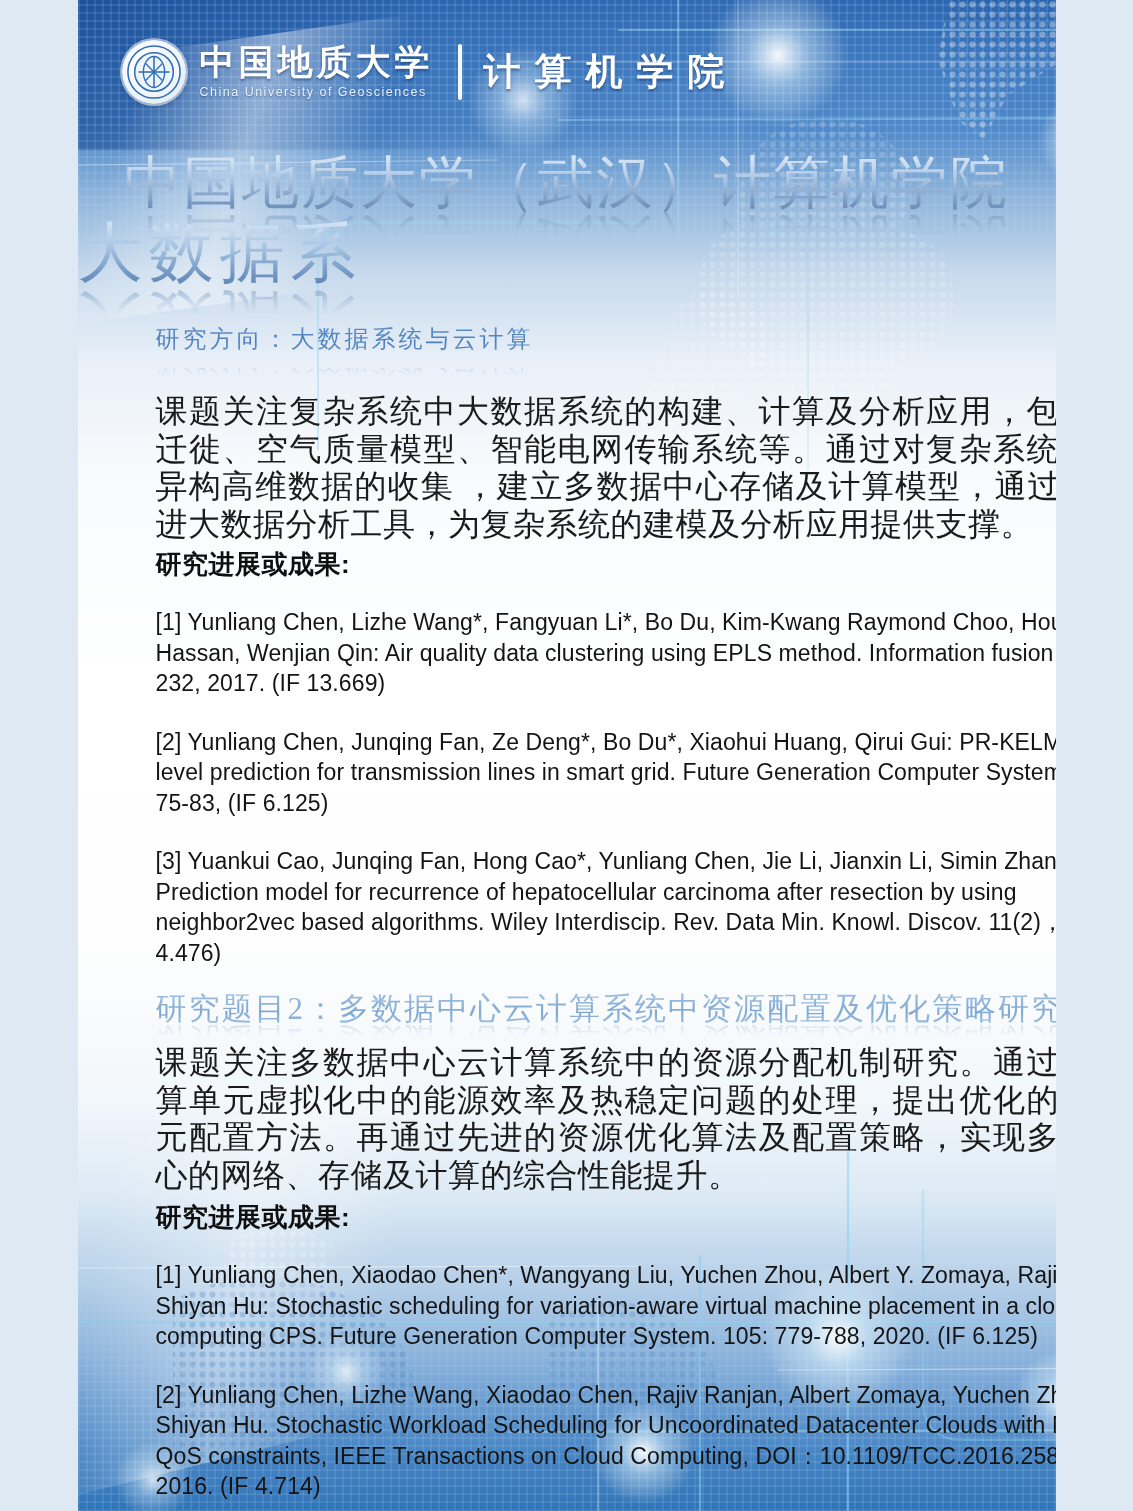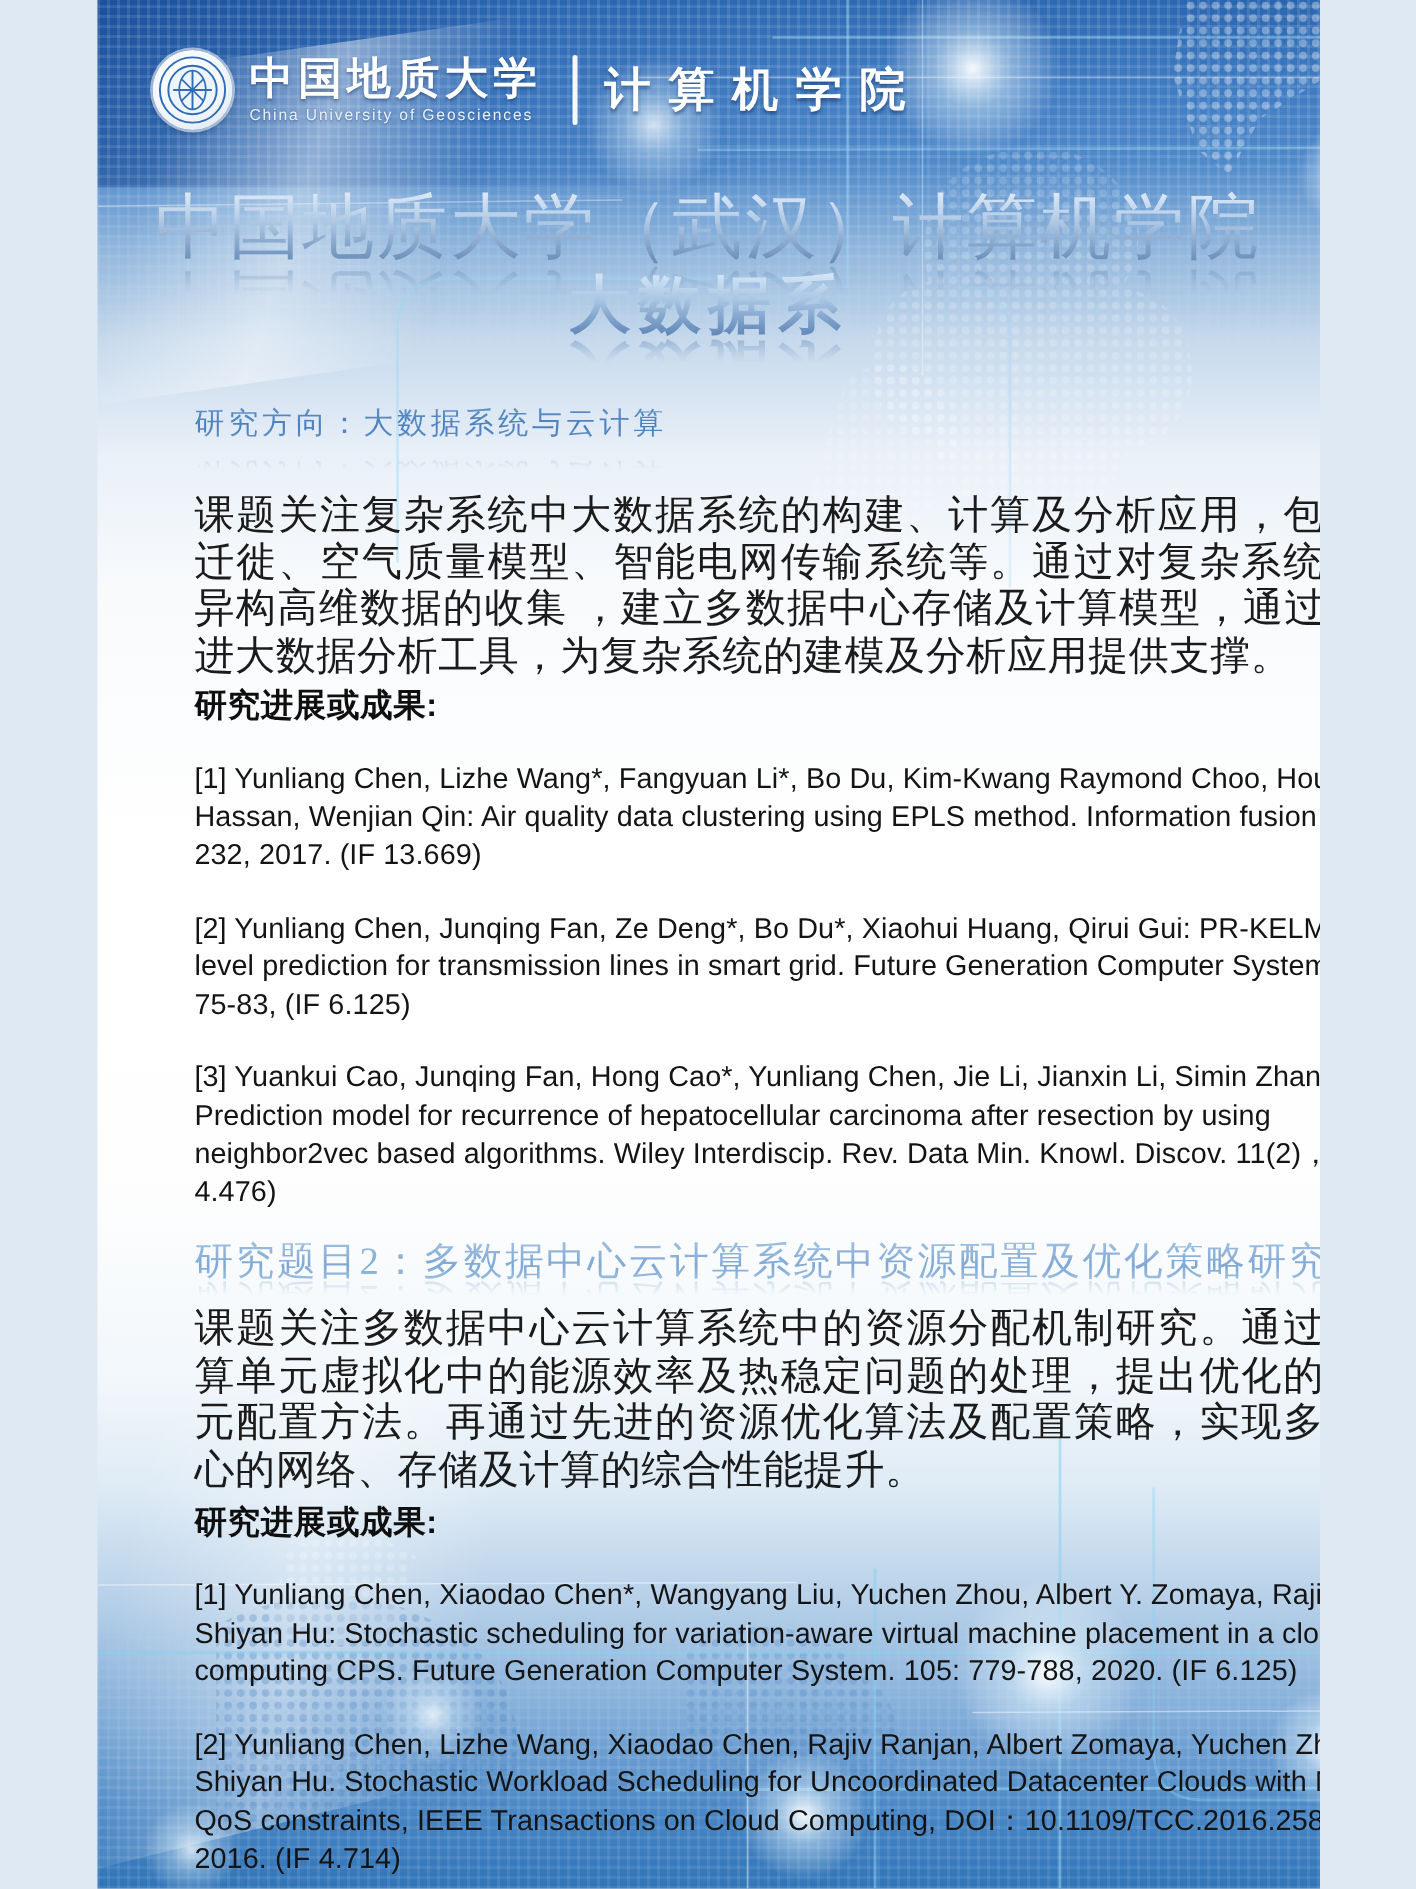--- a/index.html
+++ b/index.html
@@ -96,22 +96,22 @@
   .main-title {
     position:absolute; top:140px; left:0; width:100%;
     text-align:center; font-family:"Liberation Serif", serif; font-weight:400;
     font-size:57px; letter-spacing:2px; line-height:1.15;
     color:#6f93bf;
     background-image:linear-gradient(180deg, #e3eef9 0%, #b9cfe8 35%, #7e9fc6 75%, #5e82ad 100%);
     margin-top:10px;
   }
   .sub-title {
     position:absolute; top:216px; left:0; width:100%;
-    text-align:center; font-family:"Liberation Serif", serif; font-weight:700;
-    font-size:50px; letter-spacing:6px; line-height:1.15;
+    text-align:left; font-family:"Liberation Serif", serif; font-weight:400;
+    font-size:65px; letter-spacing:6px; line-height:1.15;
     color:#6f93bf;
     background-image:linear-gradient(180deg, #dcebf8 0%, #aac6e4 40%, #6e93c0 80%, #587fae 100%);
   }
 
   
   .content { position:absolute; left:78px; top:315px; width:1004px; }
 
   .direction-heading {
     font-family:"Liberation Serif", serif; font-weight:400;
     font-size:24px; letter-spacing:3px; line-height:48px;

